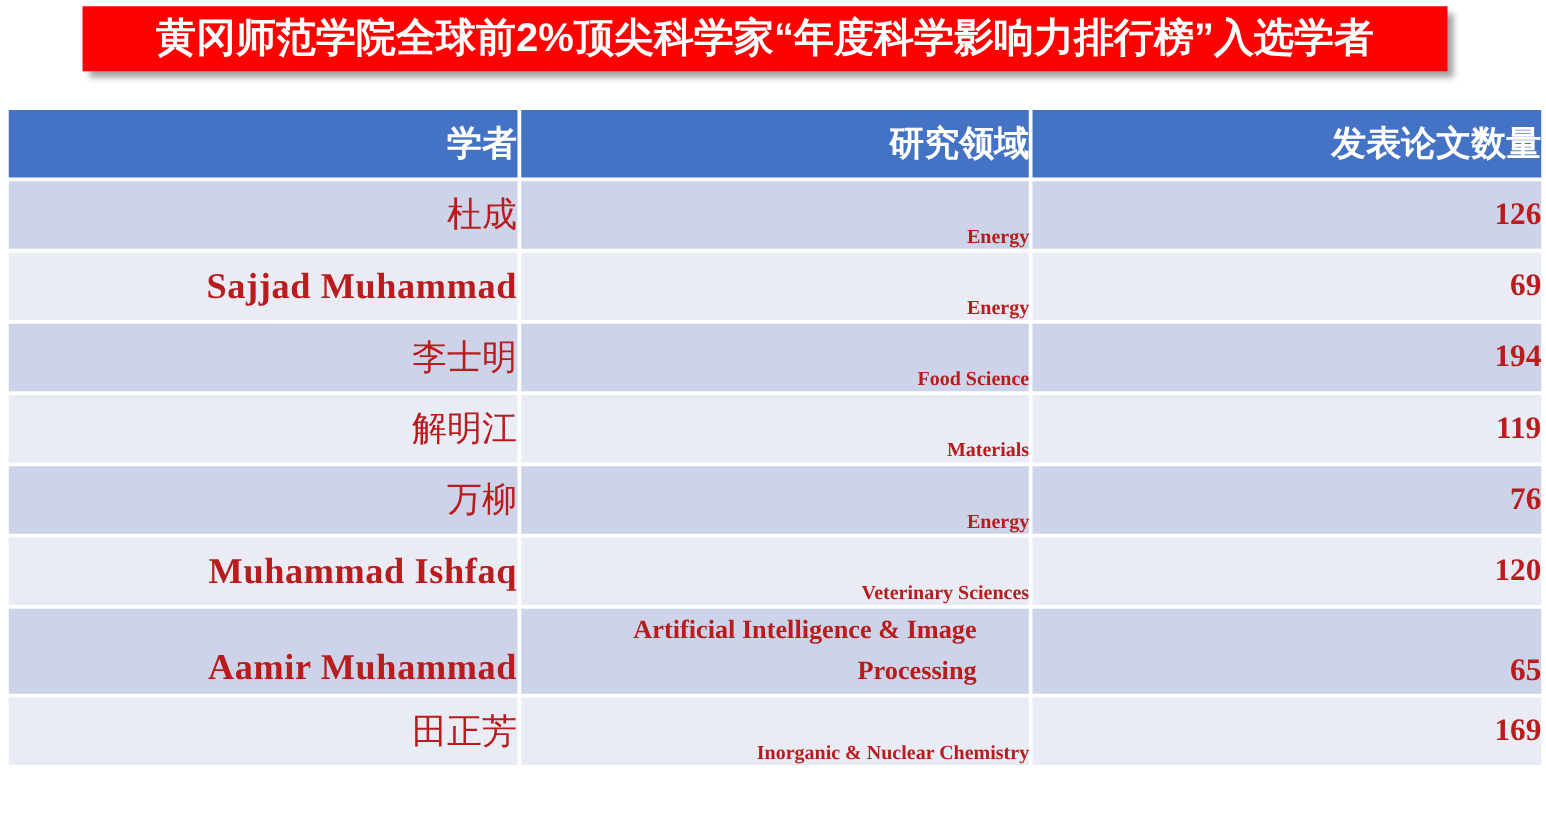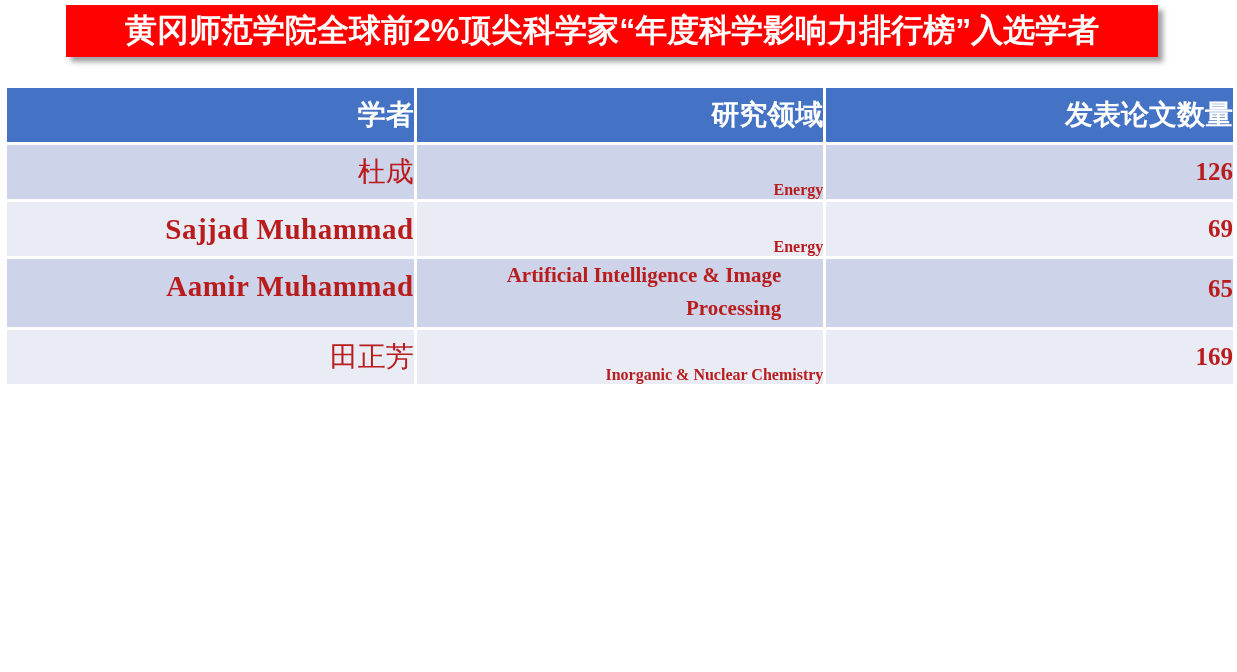--- a/index.html
+++ b/index.html
@@ -43,21 +43,21 @@
   }
   td.count {
     font-family:"Liberation Serif","DejaVu Serif",serif;
     font-weight:700; font-size:25px;
   }
   tr.tall td { height:68px; }
   tr.tall td.field {
     font-size:21px; line-height:1.55; vertical-align:middle;
     padding:0 42px 2px 30px;
   }
-  tr.tall td.scholar, tr.tall td.count { vertical-align:bottom; padding-bottom:24px; }
+  tr.tall td.scholar, tr.tall td.count { vertical-align:bottom; padding-bottom:4px; }
 </style>
 </head>
 <body>
 
 <div class="stage">
 
   <div class="banner">
     <span class="banner-title">黄冈师范学院全球前2%顶尖科学家“年度科学影响力排行榜”入选学者</span>
   </div>
 
@@ -78,20 +78,40 @@
       <tr class="r-dark">
         <td class="scholar name-zh">杜成</td>
         <td class="field">Energy</td>
         <td class="count">126</td>
       </tr>
       <tr class="r-light">
         <td class="scholar name-en">Sajjad Muhammad</td>
         <td class="field">Energy</td>
         <td class="count">69</td>
       </tr>
+      <tr class="r-dark">
+        <td class="scholar name-zh">李士明</td>
+        <td class="field">Food Science</td>
+        <td class="count">194</td>
+      </tr>
+      <tr class="r-light">
+        <td class="scholar name-zh">解明江</td>
+        <td class="field">Materials</td>
+        <td class="count">119</td>
+      </tr>
+      <tr class="r-dark">
+        <td class="scholar name-zh">万柳</td>
+        <td class="field">Energy</td>
+        <td class="count">76</td>
+      </tr>
+      <tr class="r-light">
+        <td class="scholar name-en">Muhammad Ishfaq</td>
+        <td class="field">Veterinary Sciences</td>
+        <td class="count">120</td>
+      </tr>
       <tr class="r-dark tall">
         <td class="scholar name-en">Aamir Muhammad</td>
         <td class="field two-line">Artificial Intelligence &amp; Image Processing</td>
         <td class="count">65</td>
       </tr>
       <tr class="r-light">
         <td class="scholar name-zh">田正芳</td>
         <td class="field">Inorganic &amp; Nuclear Chemistry</td>
         <td class="count">169</td>
       </tr>

